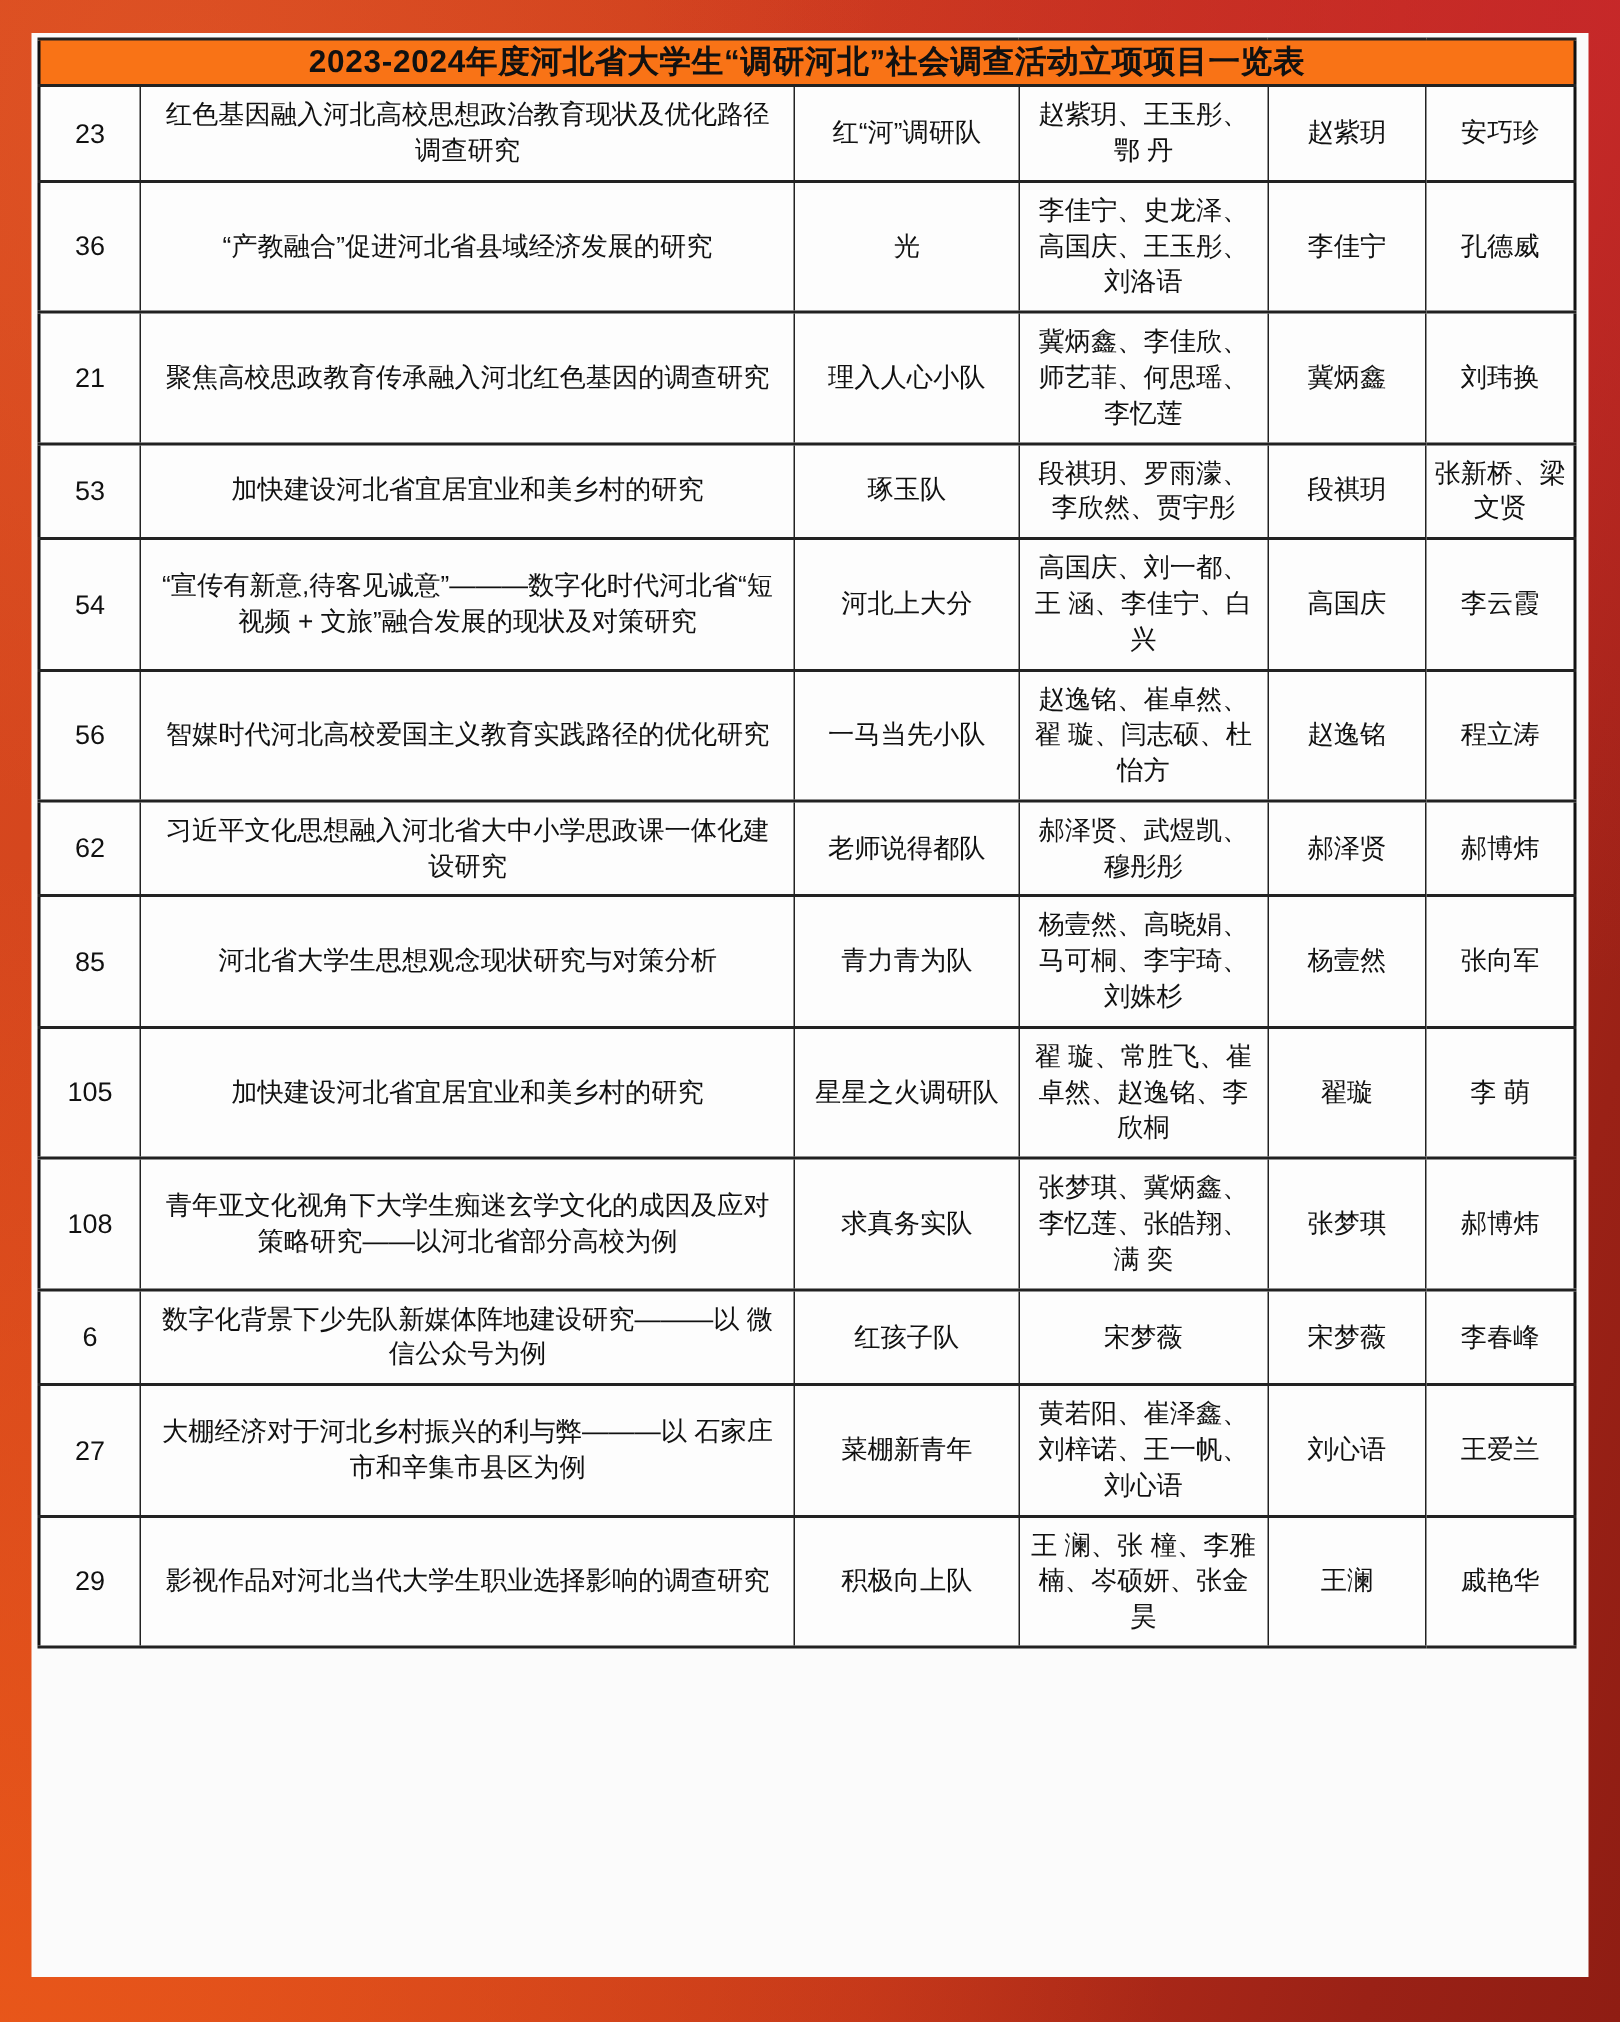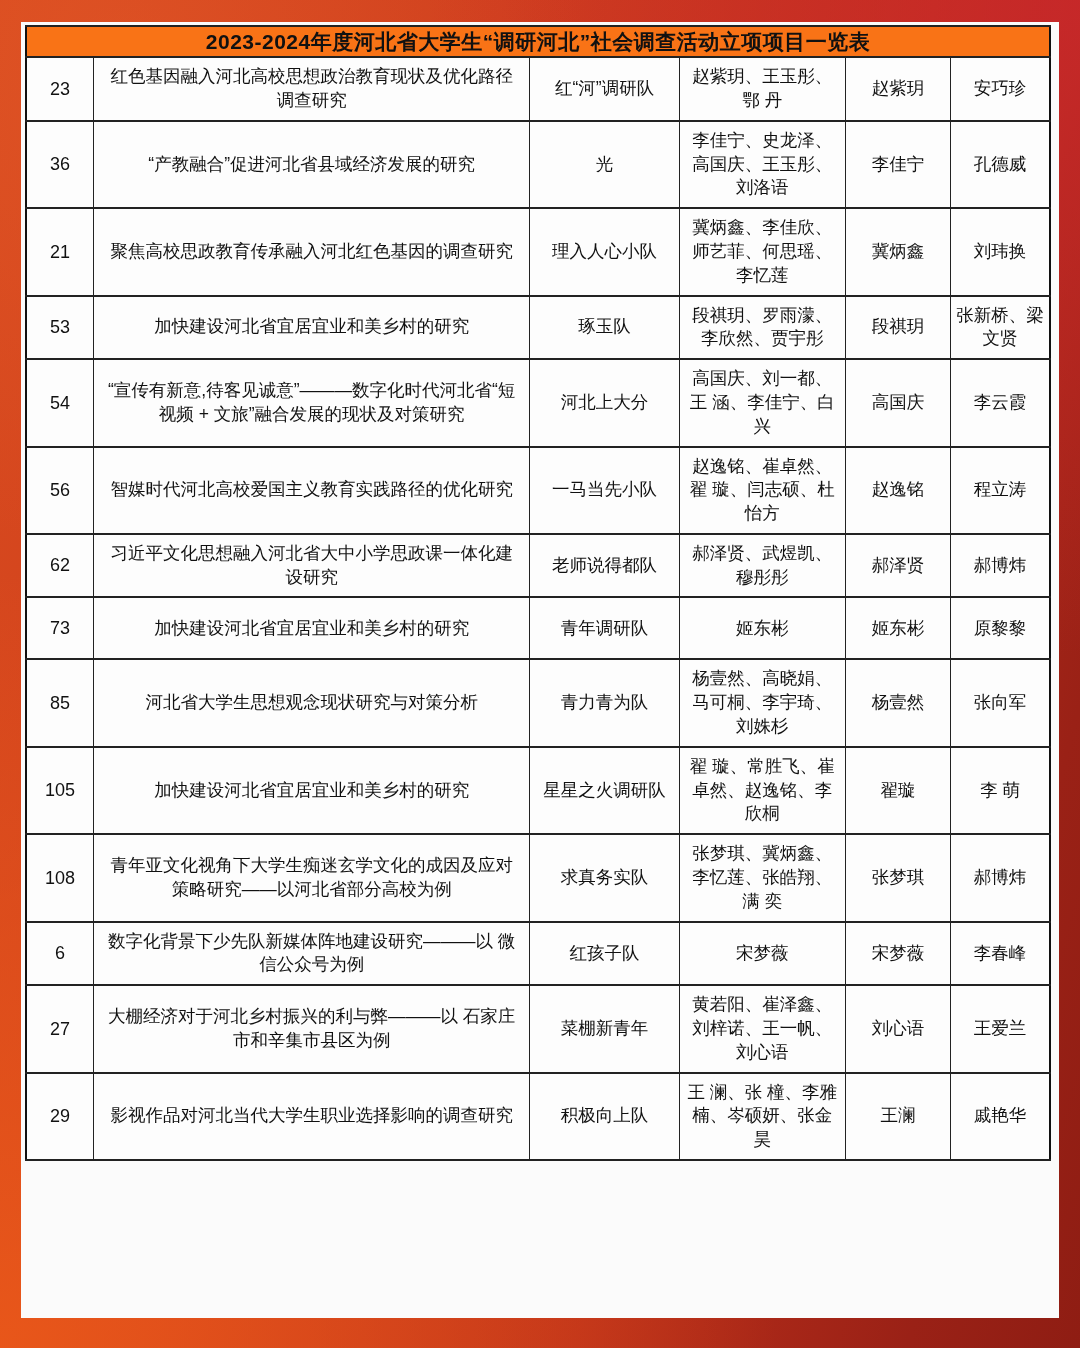--- a/index.html
+++ b/index.html
@@ -108,28 +108,20 @@
         </tr>
         <tr>
           <td class="c0">62</td>
           <td class="c1">习近平文化思想融入河北省大中小学思政课一体化建设研究</td>
           <td class="c2">老师说得都队</td>
           <td class="c3">郝泽贤、武煜凯、穆彤彤</td>
           <td class="c4">郝泽贤</td>
           <td class="c5">郝博炜</td>
         </tr>
         <tr>
-          <td class="c0">73</td>
-          <td class="c1">加快建设河北省宜居宜业和美乡村的研究</td>
-          <td class="c2">青年调研队</td>
-          <td class="c3">姬东彬</td>
-          <td class="c4">姬东彬</td>
-          <td class="c5">原黎黎</td>
-        </tr>
-        <tr>
           <td class="c0">85</td>
           <td class="c1">河北省大学生思想观念现状研究与对策分析</td>
           <td class="c2">青力青为队</td>
           <td class="c3">杨壹然、高晓娟、马可桐、李宇琦、刘姝杉</td>
           <td class="c4">杨壹然</td>
           <td class="c5">张向军</td>
         </tr>
         <tr>
           <td class="c0">105</td>
           <td class="c1">加快建设河北省宜居宜业和美乡村的研究</td>

